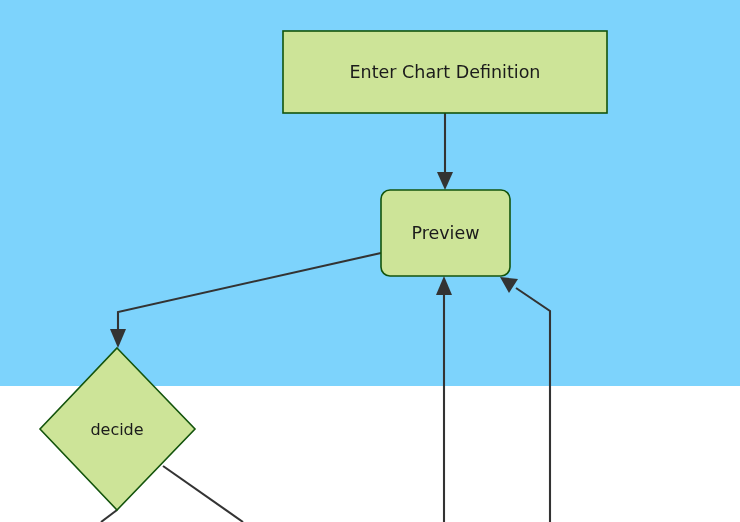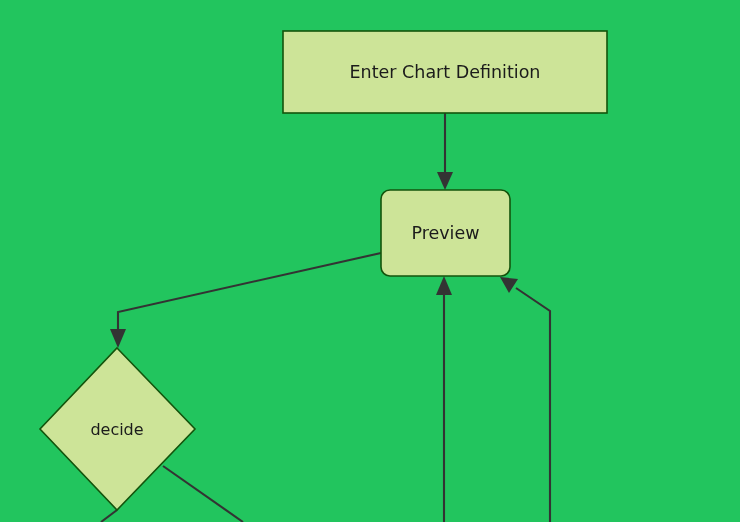--- a/index.html
+++ b/index.html
@@ -9,22 +9,22 @@
   }
   body {
     width: 740px;
     height: 522px;
     overflow: hidden;
     font-family: "DejaVu Sans", "Liberation Sans", sans-serif;
   }
   #diagram-root {
     position: relative;
     width: 740px;
-    height: 522px;
-    background: #22c55e;
+    height: 386px;
+    background: #7dd3fc;
   }
   svg.flow-canvas {
     display: block;
     width: 740px;
     height: 522px;
   }
   .node-shape {
     fill: #cde498;
     stroke: #13540c;
     stroke-width: 1.6px;

